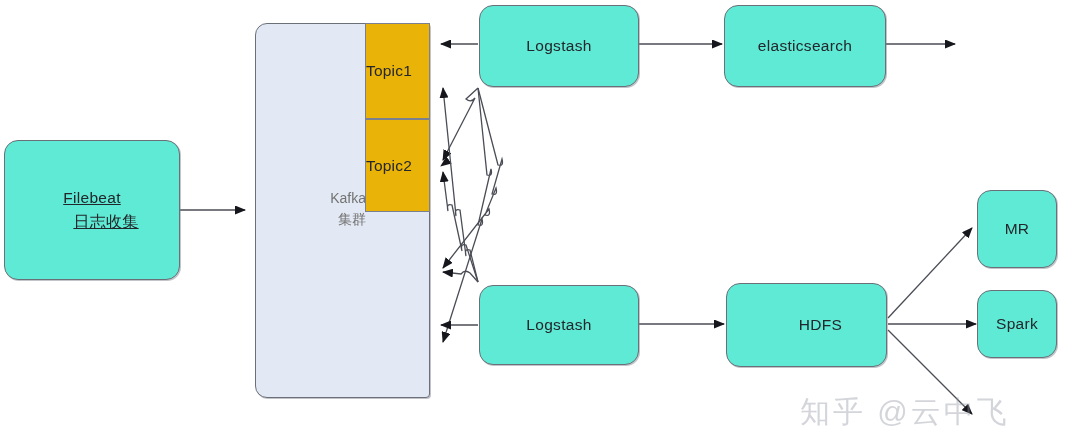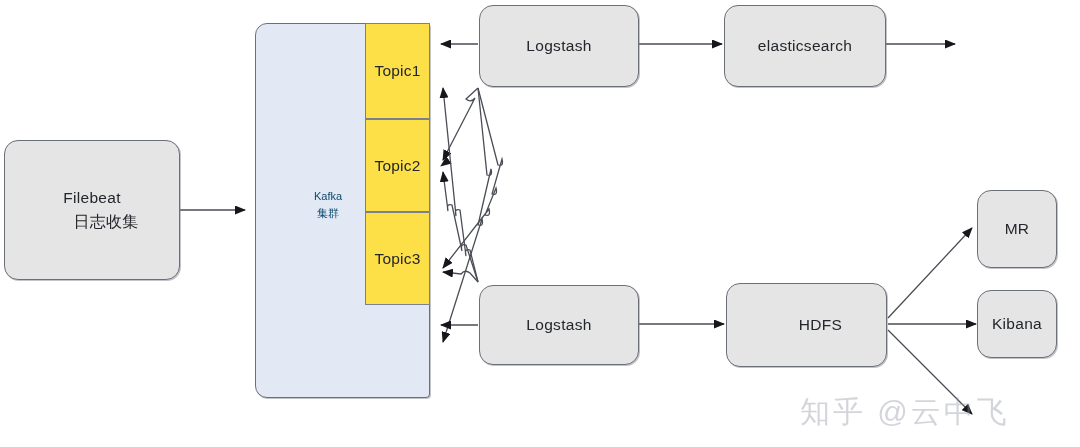--- a/index.html
+++ b/index.html
@@ -19,21 +19,21 @@
     position: absolute;
     left: 0;
     top: 0;
     width: 1080px;
     height: 447px;
     pointer-events: none;
   }
   .node {
     position: absolute;
     box-sizing: border-box;
-    background: #e5e5e5;
+    background: #5eead4;
     border: 1.4px solid #6b6f78;
     border-radius: 14px;
     display: flex;
     flex-direction: column;
     align-items: center;
     justify-content: center;
     color: #23262b;
     font-size: 15.5px;
     line-height: 1.45;
     letter-spacing: .3px;
@@ -43,33 +43,32 @@
   .kafka-outer {
     position: absolute;
     box-sizing: border-box;
     background: #e3e9f4;
     border: 1.4px solid #6b6f78;
     border-radius: 12px 4px 4px 12px;
     box-shadow: 1px 1px 0 rgba(120,125,135,.45);
   }
   .kafka-label {
     position: absolute;
-    text-align: center;
-    color: #0c4a6e;
-    font-size: 11px;
+    text-align: right;
+    color: #737373;
+    font-size: 14px;
     line-height: 1.5;
   }
   .topic {
     position: absolute;
     box-sizing: border-box;
-    background: #fde047;
+    background: #eab308;
     border: 1.2px solid #7b8090;
     display: flex;
     align-items: center;
-    justify-content: center;
     color: #23262b;
     font-size: 15.5px;
     letter-spacing: .2px;
   }
   .watermark {
     position: absolute;
     color: rgba(150,155,168,.42);
     font-size: 30px;
     letter-spacing: 3px;
     white-space: nowrap;
@@ -189,40 +188,37 @@
         <line x1="888" y1="324" x2="976" y2="324" marker-end="url(#ah)"></line>
       </g>
 
       <g>
         <line x1="888" y1="330" x2="972" y2="414" marker-end="url(#ah)"></line>
       </g>
 
     </g>
   </svg>
 
-  <div class="node" style="left:4px; top:140px; width:176px; height:140px;">
+  <div class="node" style="left:4px; top:140px; width:176px; height:140px;text-decoration:underline;">
     <div>Filebeat</div>
     <div class="line2">日志收集</div>
   </div>
 
   <div class="kafka-outer" style="left:255px; top:23px; width:175px; height:375px;"></div>
   <div class="kafka-label" style="left:290px; top:188px; width:76px;">
     <div>Kafka</div>
     <div>集群</div>
   </div>
 
   <div class="topic" style="left:365px; top:23px; width:65px; height:96px;">
     <span>Topic1</span>
   </div>
   <div class="topic" style="left:365px; top:119px; width:65px; height:93px;">
     <span>Topic2</span>
   </div>
-  <div class="topic" style="left:365px; top:212px; width:65px; height:93px;">
-    <span>Topic3</span>
-  </div>
 
   <div class="node" style="left:479px; top:5px; width:160px; height:82px;">
     <span>Logstash</span>
   </div>
 
   <div class="node" style="left:724px; top:5px; width:162px; height:82px;">
     <span>elasticsearch</span>
   </div>
 
 
@@ -232,19 +228,19 @@
 
   <div class="node" style="left:726px; top:283px; width:161px; height:84px;padding-left:28px;">
     <span>HDFS</span>
   </div>
 
   <div class="node" style="left:977px; top:190px; width:80px; height:78px;">
     <span>MR</span>
   </div>
 
   <div class="node" style="left:977px; top:290px; width:80px; height:68px;">
-    <span>Kibana</span>
+    <span>Spark</span>
   </div>
 
 
   <div class="watermark" style="left:800px; top:392px;">知乎 @云中飞</div>
 
 </div>
 
 </body></html>

